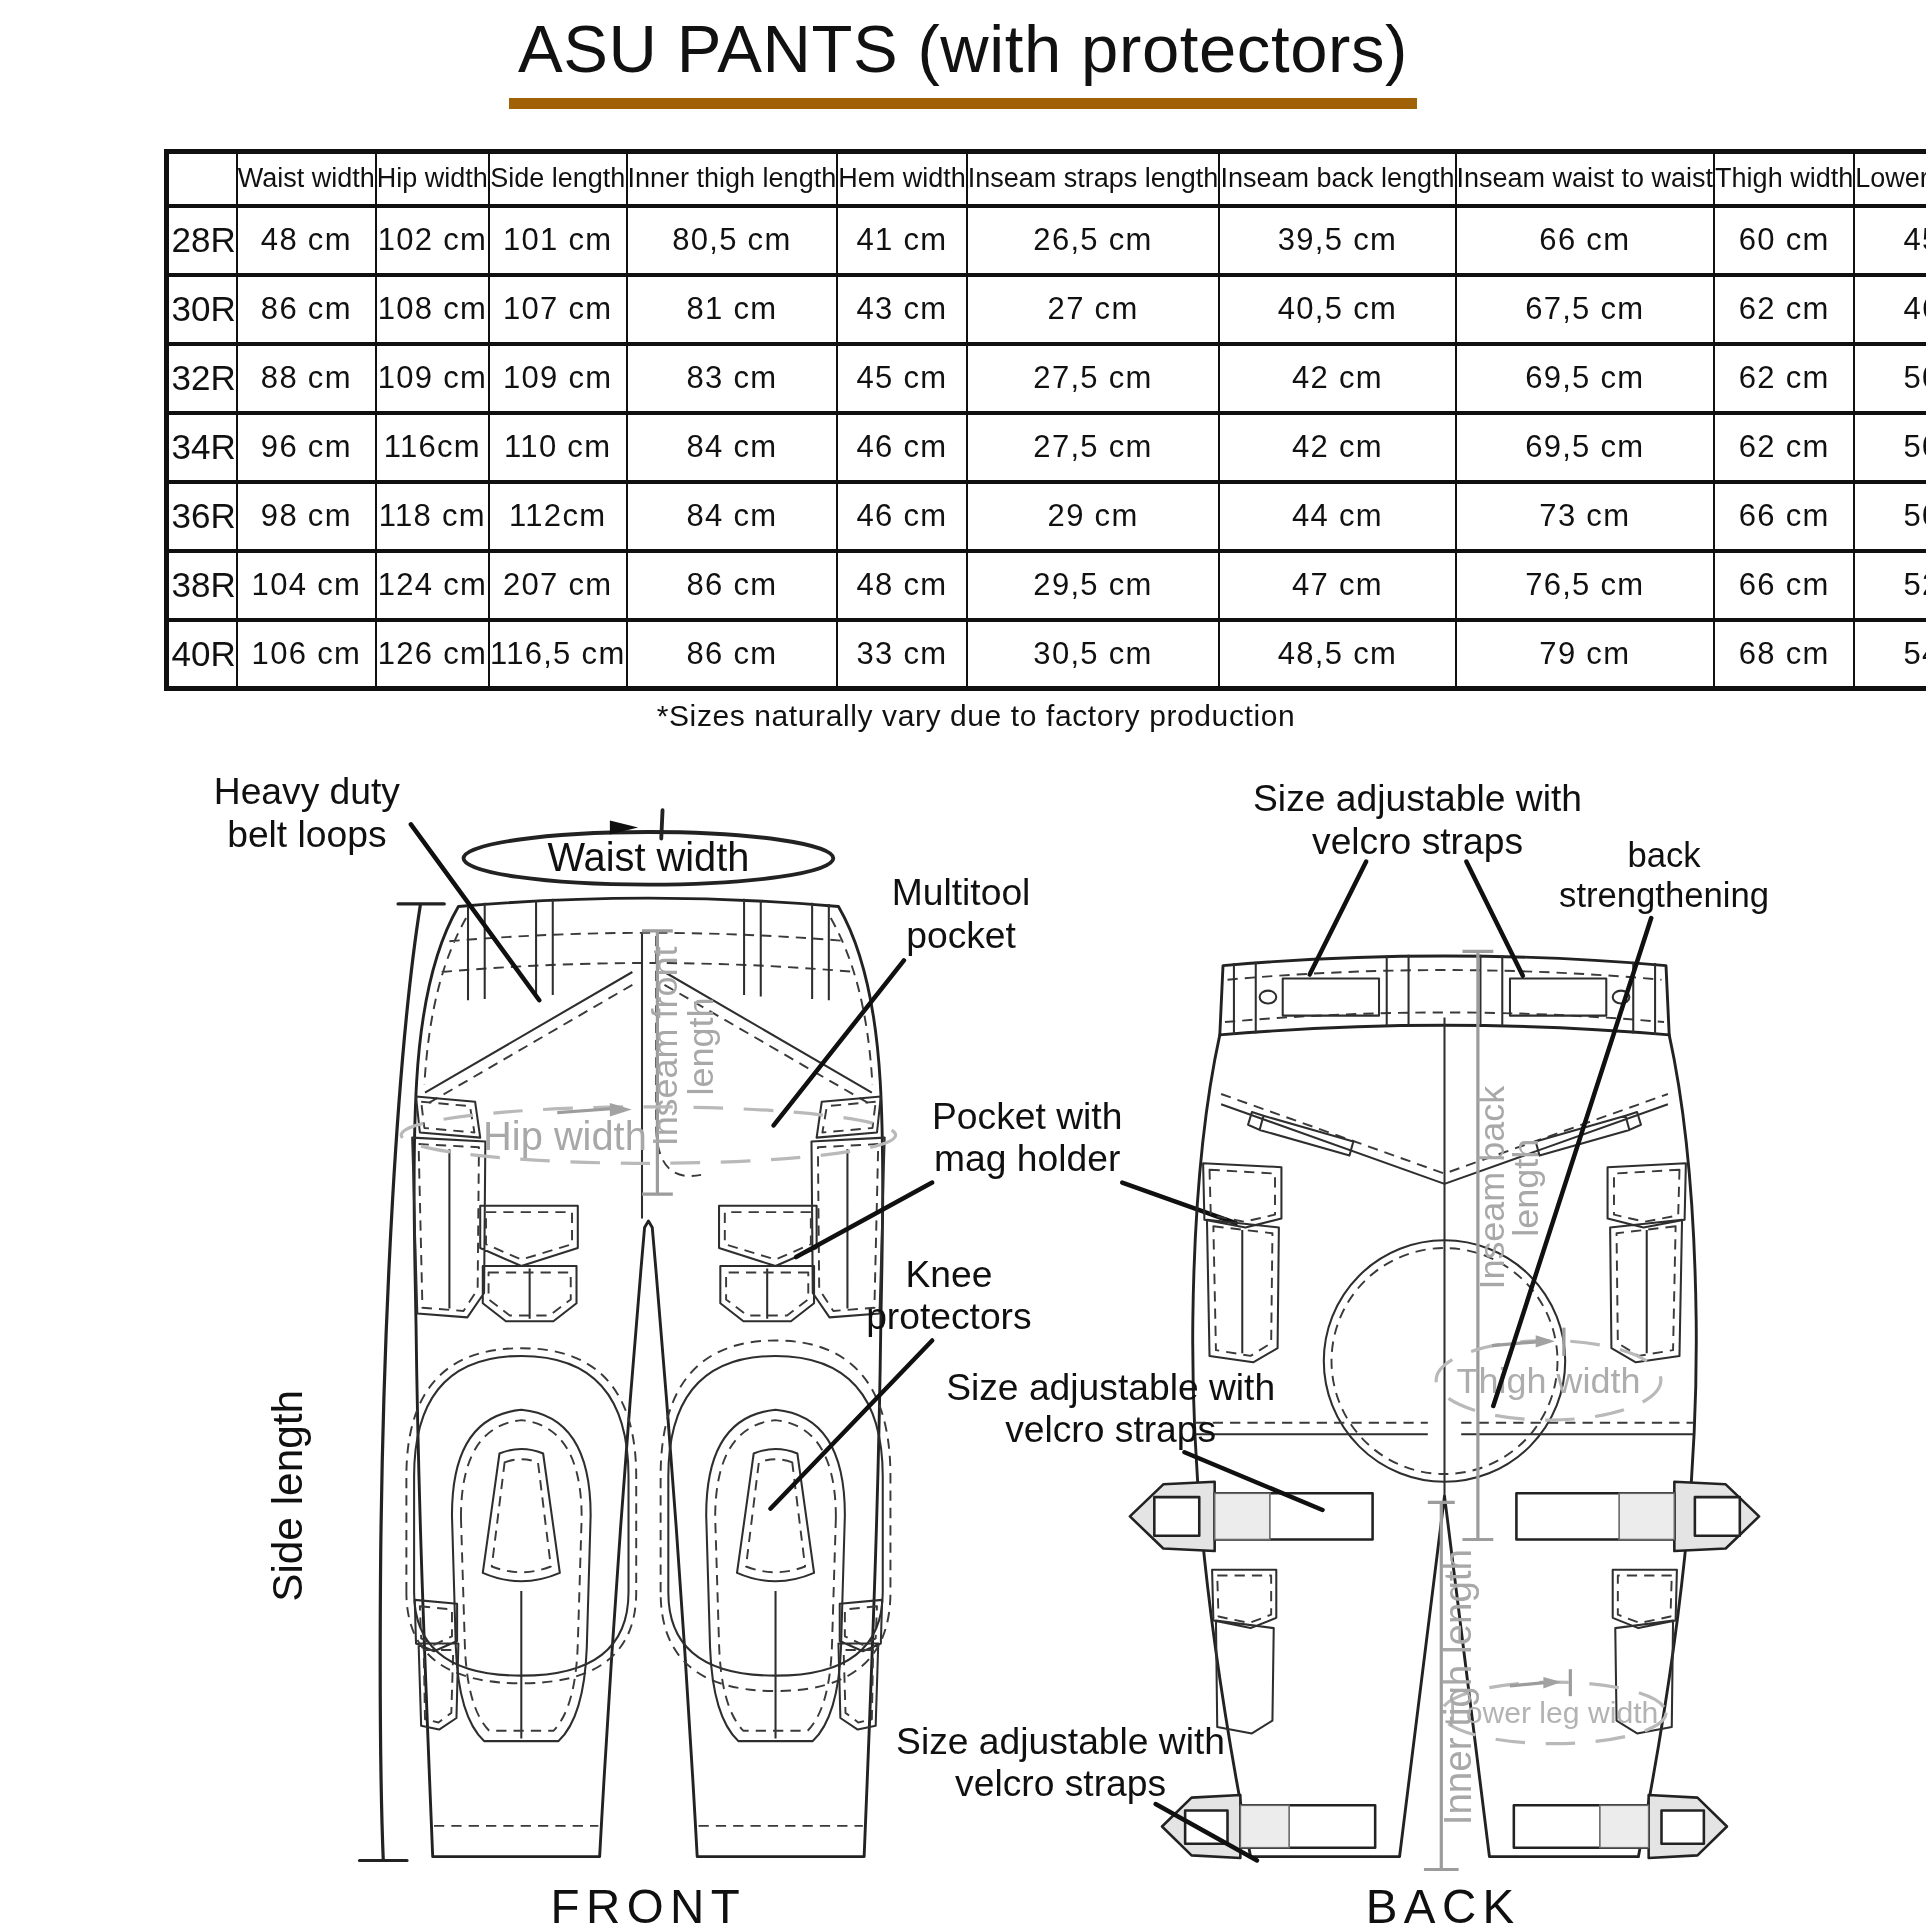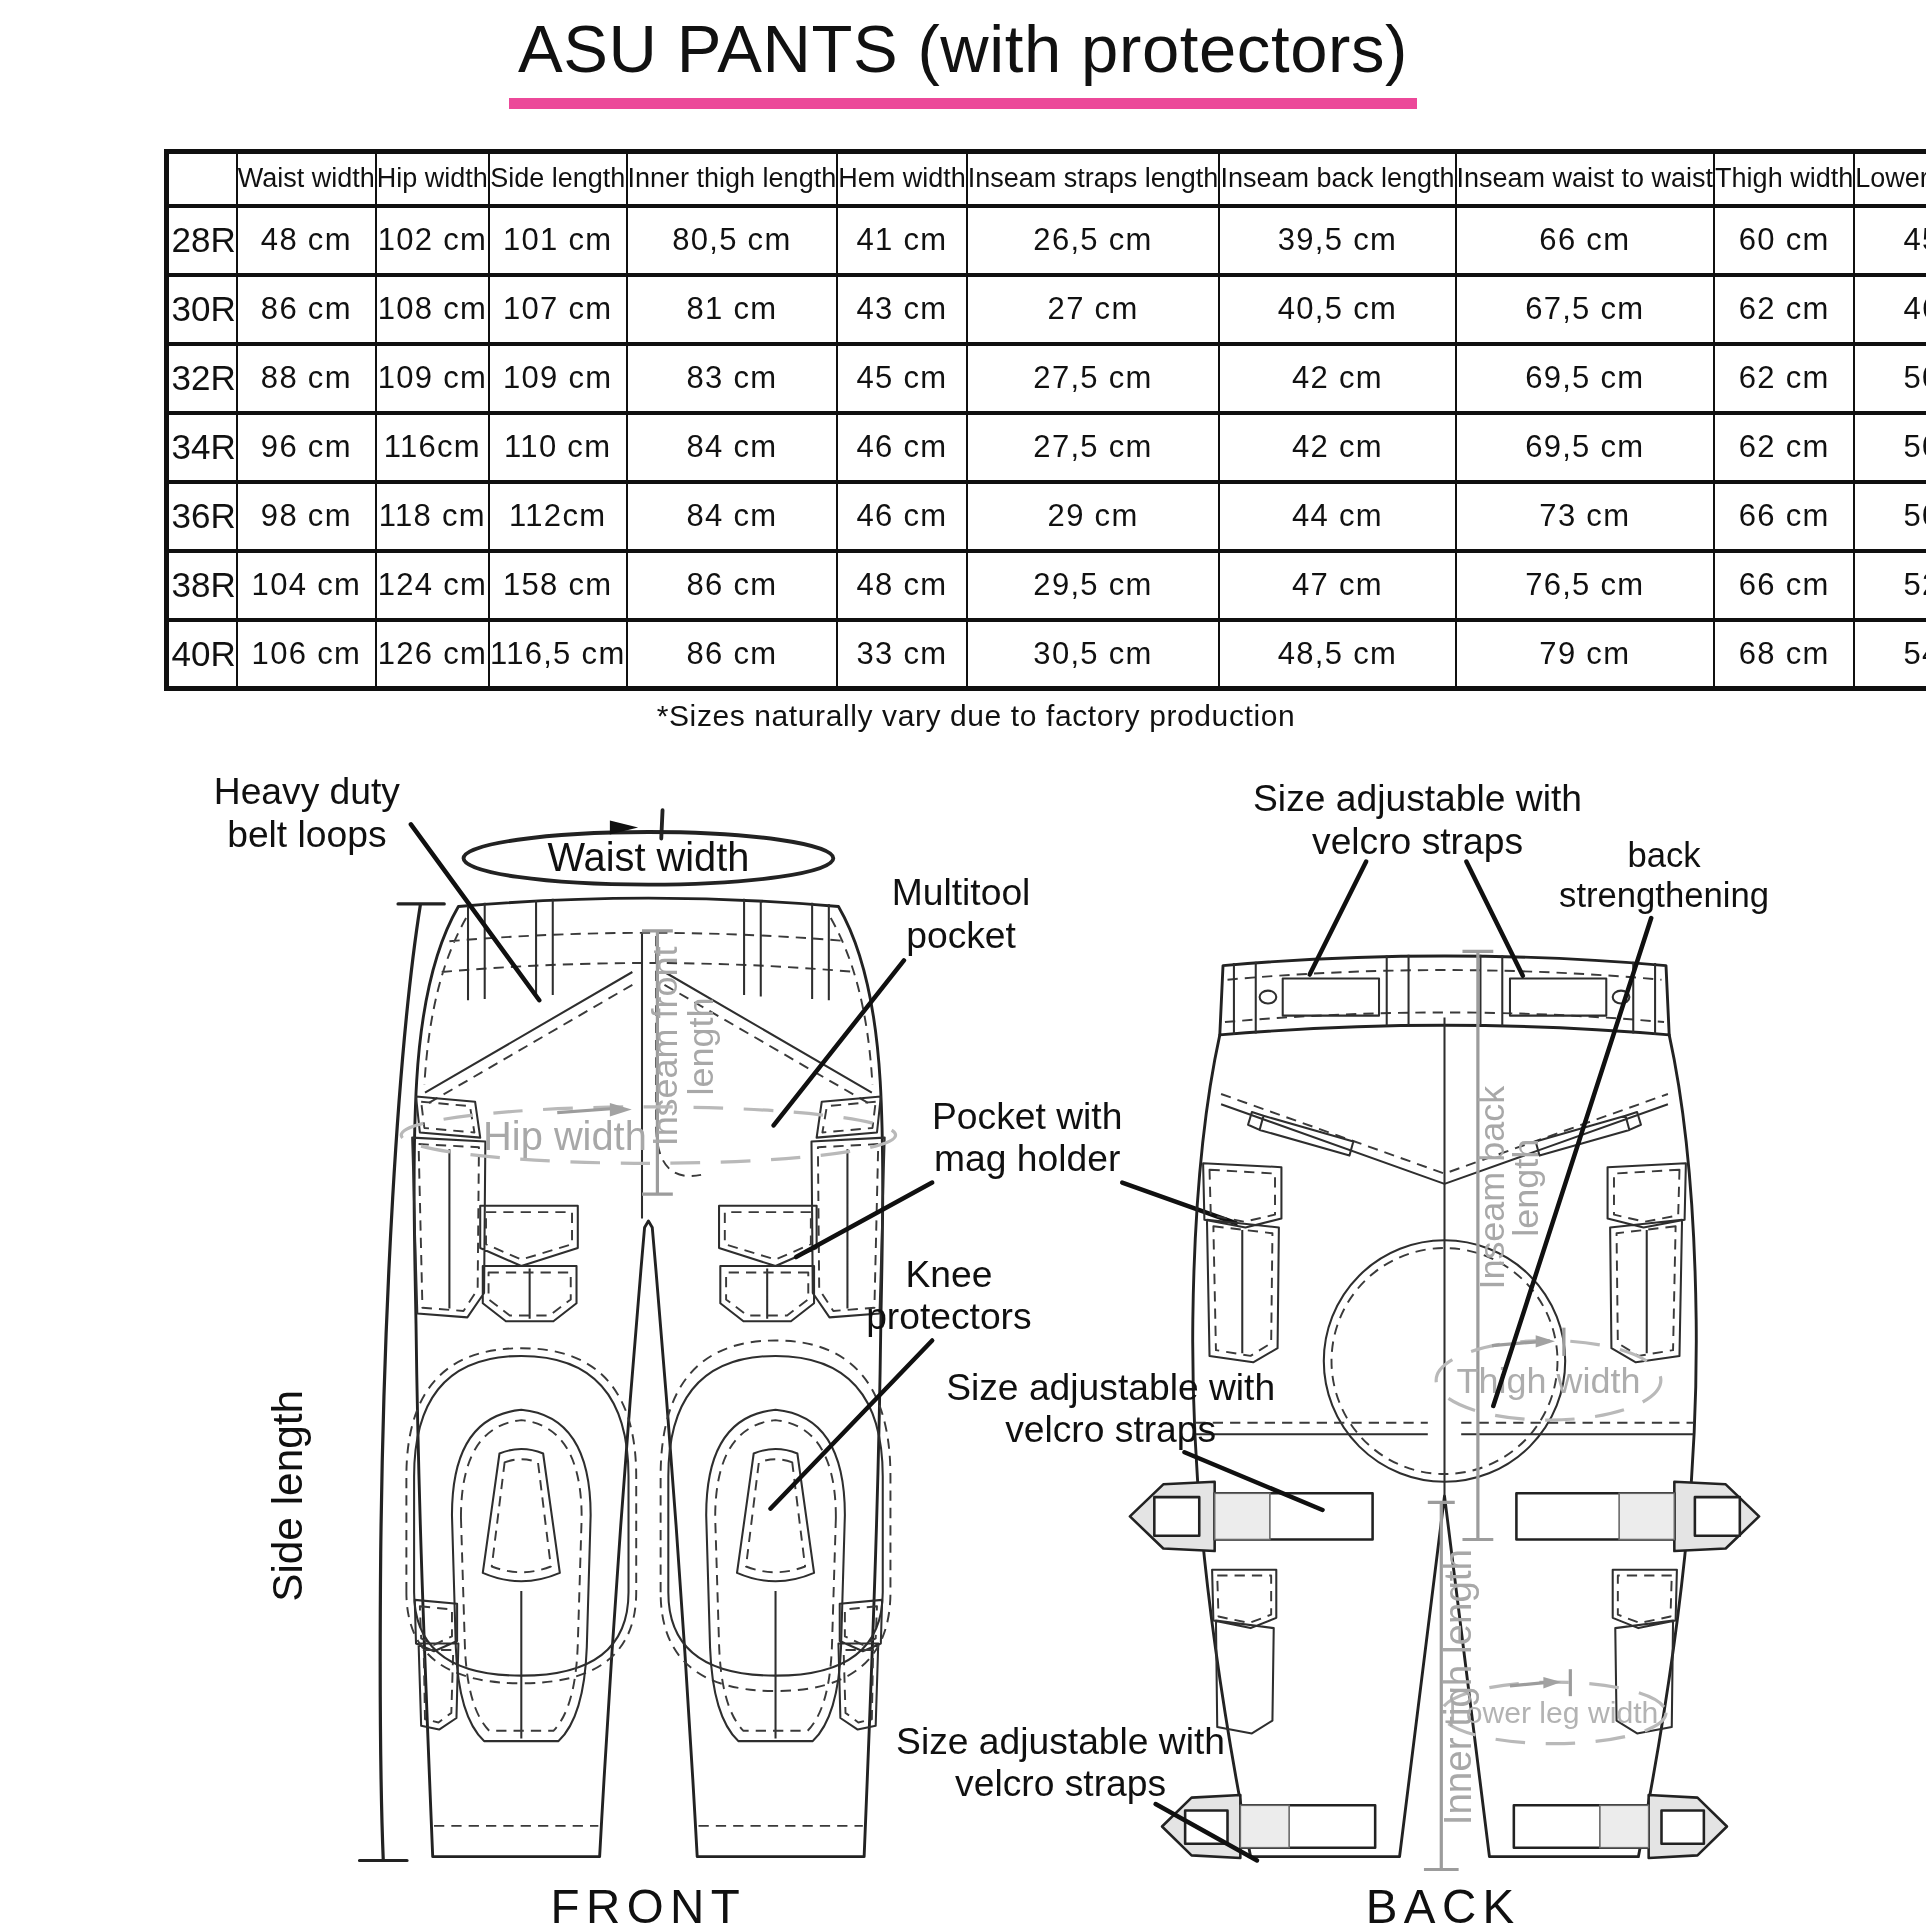--- a/index.html
+++ b/index.html
@@ -3,21 +3,21 @@
 <meta charset="utf-8">
 <style>
   html,body{margin:0;padding:0;}
   body{
     width:1926px;height:1926px;position:relative;background:#ffffff;
     font-family:"Liberation Sans",sans-serif;color:#111;overflow:hidden;
   }
   .title-wrap{position:absolute;top:10.3px;left:0;width:100%;text-align:center;}
   .title-wrap h1{
     display:inline-block;margin:0;font-weight:400;font-size:67px;letter-spacing:0.6px;
-    border-bottom:11px solid #ec4899;padding:0 9px 10.3px 9px;
+    border-bottom:11px solid #a16207;padding:0 9px 10.3px 9px;
   }
   table.size-table{
     position:absolute;left:164px;top:149px;border-collapse:collapse;table-layout:fixed;
     border:5.1px solid #101010;background:#fff;
   }
   table.size-table th, table.size-table td{
     border-left:2.6px solid #101010;border-top:4.5px solid #101010;
     text-align:center;vertical-align:middle;padding:0;white-space:nowrap;overflow:hidden;
   }
   table.size-table th{font-size:27px;font-weight:400;}
@@ -149,21 +149,21 @@
         <td>29 cm</td>
         <td>44 cm</td>
         <td>73 cm</td>
         <td>66 cm</td>
         <td>50 cm</td>
       </tr>
     <tr>
         <td class="size-cell">38R</td>
         <td>104 cm</td>
         <td>124 cm</td>
-        <td>158 cm</td>
+        <td>207 cm</td>
         <td>86 cm</td>
         <td>48 cm</td>
         <td>29,5 cm</td>
         <td>47 cm</td>
         <td>76,5 cm</td>
         <td>66 cm</td>
         <td>52 cm</td>
       </tr>
     <tr>
         <td class="size-cell">40R</td>

